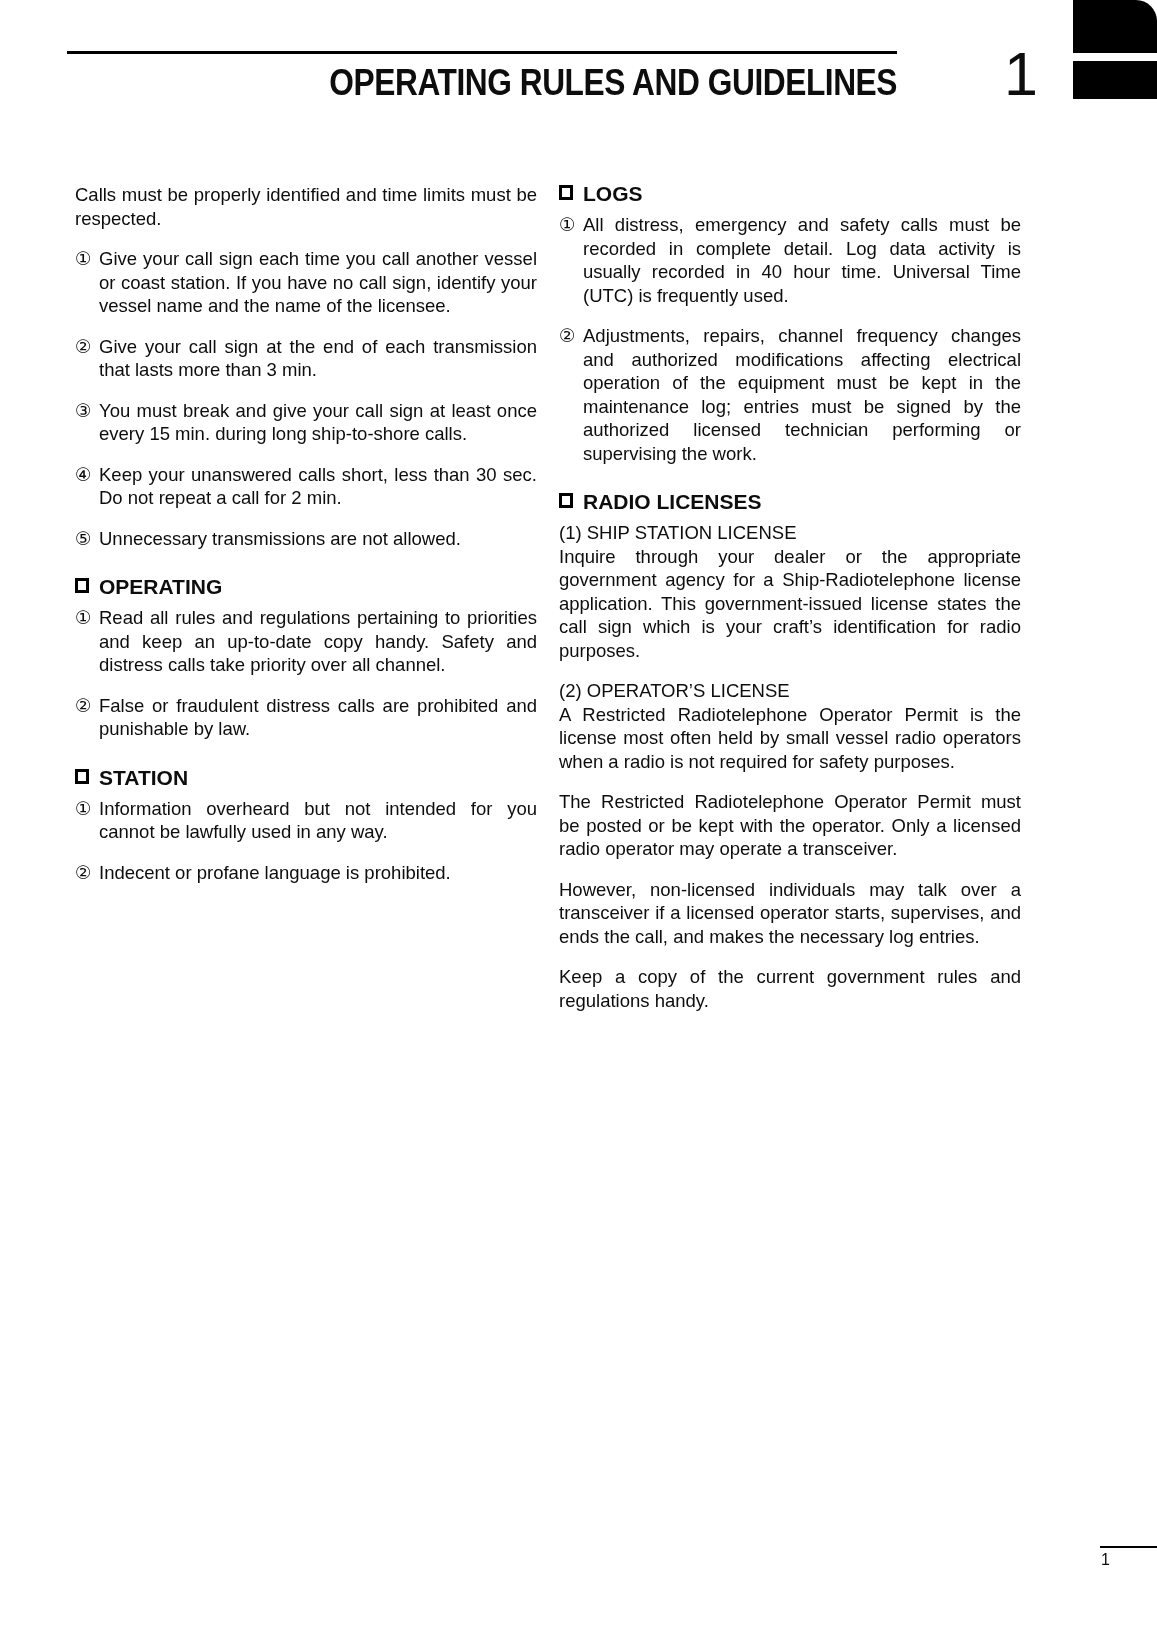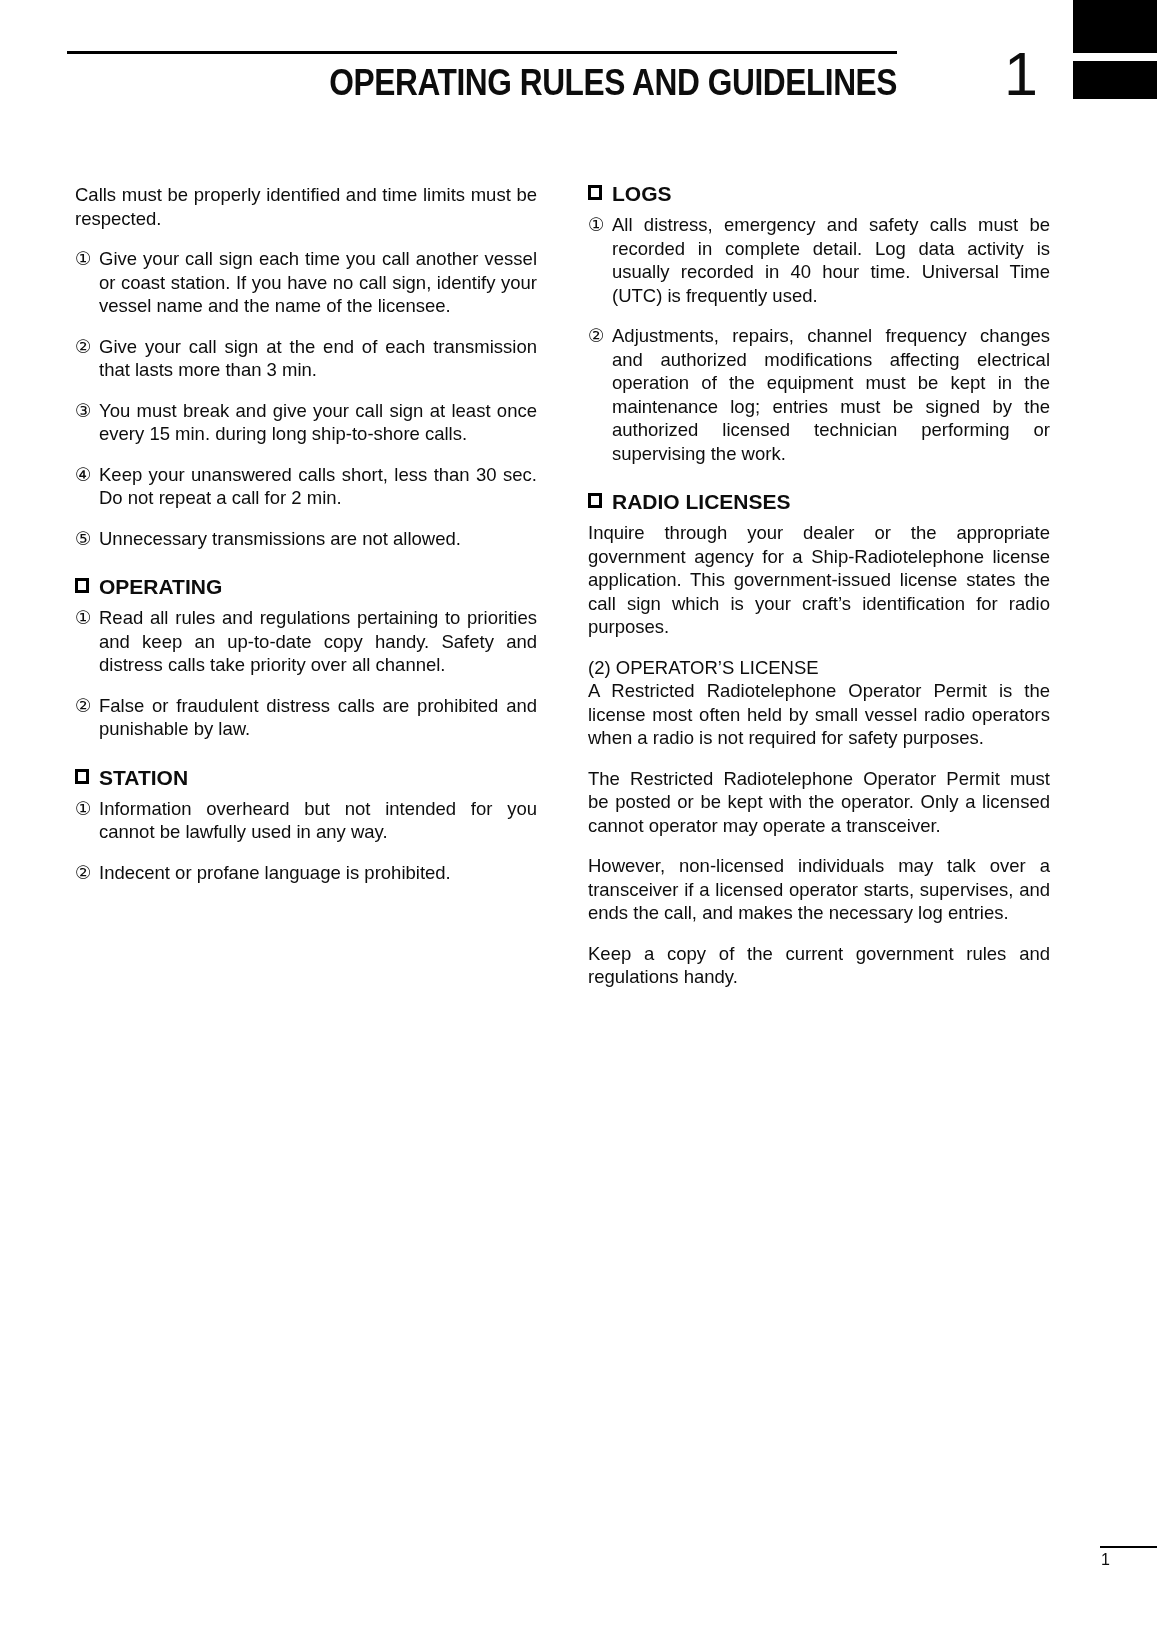--- a/index.html
+++ b/index.html
@@ -3,21 +3,21 @@
 <meta charset="utf-8">
 <style>
   html, body { margin: 0; padding: 0; background: #ffffff; }
   body {
     width: 1157px; height: 1635px;
     font-family: "Liberation Sans", "DejaVu Sans", sans-serif;
     color: #0d0d0d;
     position: relative;
     -webkit-font-smoothing: antialiased;
   }
-  .page { position: relative; width: 1157px; height: 1635px; overflow: hidden; }
+  .page { position: relative; width: 1157px; height: 1635px; overflow: hidden; border-radius: 21px; }
 
   
   .head-rule {
     position: absolute; left: 67px; top: 51px;
     width: 830px; height: 3px; background: #000;
   }
   .page-title {
     position: absolute; left: 67px; top: 64px; width: 830px;
     margin: 0; text-align: right; white-space: nowrap;
     font-size: 36px; font-weight: bold; line-height: 38px;
@@ -31,21 +31,21 @@
   .corner-block-top {
     position: absolute; left: 1073px; top: 0; width: 84px; height: 53px; background: #000;
   }
   .corner-block-bottom {
     position: absolute; left: 1073px; top: 61px; width: 84px; height: 38px; background: #000;
   }
 
   
   .col { position: absolute; top: 183px; width: 462px; }
   .col-left  { left: 75px; }
-  .col-right { left: 588px; }
+  .col-right { left: 559px; }
 
   .sec { margin: 0 0 26px 0; }
   .sec-h {
     margin: 0 0 9px 0;
     font-size: 21px; line-height: 21px; font-weight: bold;
     display: flex; align-items: center;
   }
   .sq {
     flex: 0 0 auto; width: 8px; height: 9px;
     border: 3px solid #000; margin-right: 10px;
@@ -165,25 +165,26 @@
         <p class="item-text">Adjustments, repairs, channel frequency changes and authorized modifications affecting electrical operation of the equipment must be kept in the maintenance log; entries must be signed by the authorized licensed technician performing or supervising the work.</p>
       </div>
     </section>
 
     <section class="sec">
       <h2 class="sec-h">
         <span class="sq"></span>
         <span>RADIO LICENSES</span>
       </h2>
 
+      <p class="sub-h">(1) SHIP STATION LICENSE</p>
       <p class="p-body">Inquire through your dealer or the appropriate government agency for a Ship-Radiotelephone license application. This government-issued license states the call sign which is your craft’s identification for radio purposes.</p>
 
       <p class="sub-h">(2) OPERATOR’S LICENSE</p>
       <p class="p-body">A Restricted Radiotelephone Operator Permit is the license most often held by small vessel radio operators when a radio is not required for safety purposes.</p>
-      <p class="p-body">The Restricted Radiotelephone Operator Permit must be posted or be kept with the operator. Only a licensed cannot operator may operate a transceiver.</p>
+      <p class="p-body">The Restricted Radiotelephone Operator Permit must be posted or be kept with the operator. Only a licensed radio operator may operate a transceiver.</p>
       <p class="p-body">However, non-licensed individuals may talk over a transceiver if a licensed operator starts, supervises, and ends the call, and makes the necessary log entries.</p>
       <p class="p-body">Keep a copy of the current government rules and regulations handy.</p>
     </section>
 
   </div>
 
   <div class="footer-rule"></div>
   <div class="page-number">1</div>
 
 </div>

